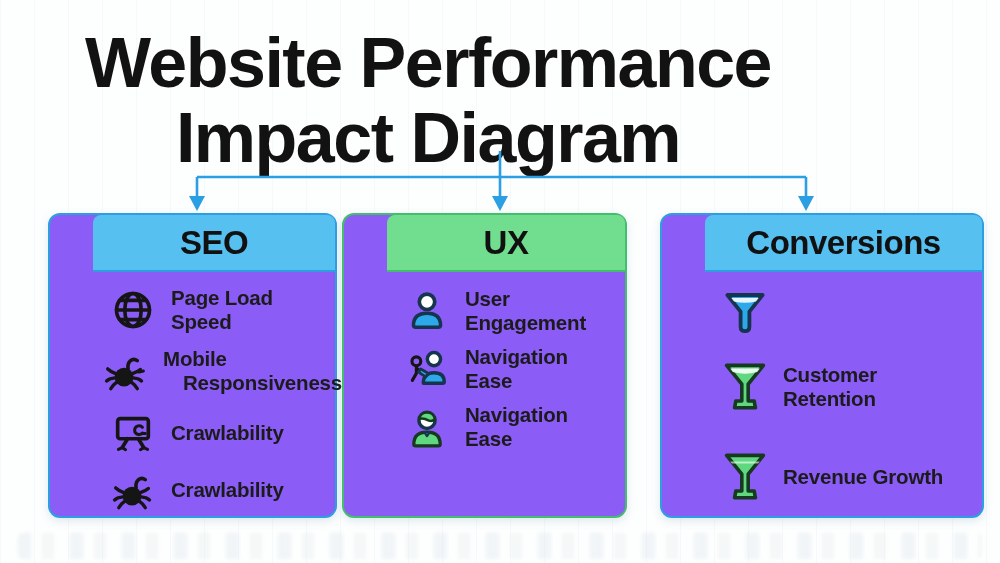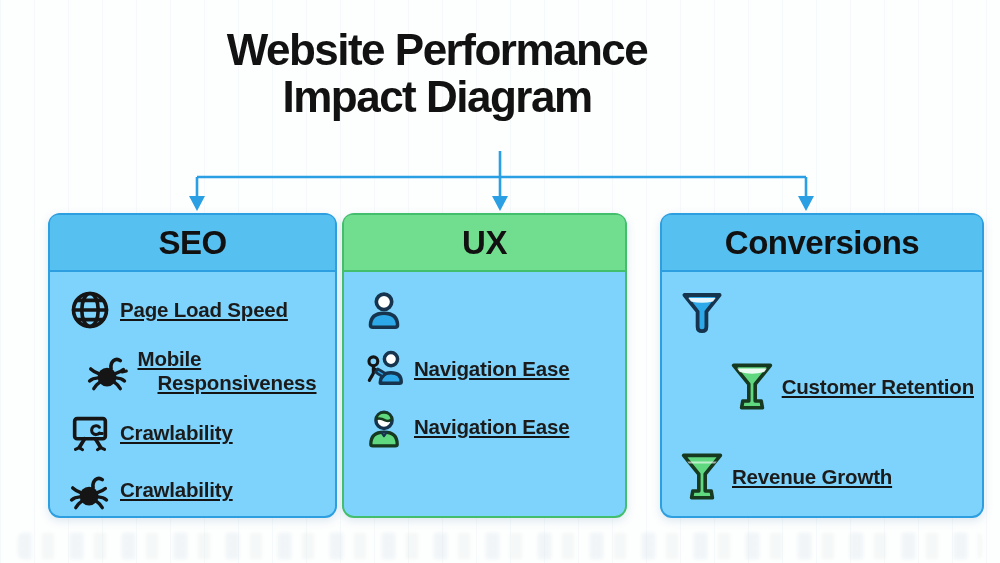--- a/index.html
+++ b/index.html
@@ -9,42 +9,43 @@
     font-family:"Liberation Sans", sans-serif;
     background-color:#fdfefe;
     background-image:linear-gradient(90deg, rgba(205,220,232,0.14) 1px, transparent 1px);
     background-size:34px 100%;
     overflow:hidden;
     color:#141414;
   }
   .title {
     position:absolute; top:26px; left:0; width:856px;
     text-align:center; font-weight:bold;
-    font-size:44px; line-height:1.07; letter-spacing:-1.5px; color:#121212;margin-left:9px;
+    font-size:70px; line-height:1.07; letter-spacing:-1.5px; color:#121212;
   }
   .connector { position:absolute; top:148px; left:0; }
   .card {
     position:absolute; top:213px; height:305px;
-    background:#7dd3fc;
+    background:#8b5cf6;
     border:2.5px solid var(--border);
     border-radius:12px;
     box-shadow:0 3px 8px rgba(110,155,190,0.22);
+    padding-left:43px;
   }
   .card.theme-blue  { --border:#2d9fe0; --fill:#56c0f0; }
   .card.theme-green { --border:#43be6d; --fill:#71de8f; }
   .card-header {
     height:57px;
     background:var(--fill);
     border-bottom:2.5px solid var(--border);
     border-radius:8px 8px 0 0;
     display:flex; align-items:center; justify-content:center;
     font-size:33px; font-weight:bold; letter-spacing:-0.5px; color:#111;
   }
   .card-body { padding:10px 8px 0 16px; }
-  .row { display:flex; align-items:center; gap:6px;text-decoration:underline; }
+  .row { display:flex; align-items:center; gap:14px; }
   .icon-box { width:48px; min-width:48px; display:flex; align-items:center; justify-content:center; }
   .row-label {
     font-size:20.5px; font-weight:bold; color:#1b1b1b; letter-spacing:-0.2px; line-height:1.15;
   }
   .wrap-indent { max-width:172px; padding-left:20px; text-indent:-20px; }
   
   .seo  .row:nth-child(1){height:56px;} .seo .row:nth-child(2){height:66px;justify-content:center;}
   .seo  .row:nth-child(3){height:58px;} .seo .row:nth-child(4){height:56px;}
   .ux   .row{height:58px;}
   .conv .row:nth-child(1){height:64px;} .conv .row:nth-child(2){height:82px;justify-content:flex-end;}
@@ -140,20 +141,21 @@
   <div class="card-header">UX</div>
   <div class="card-body ux">
 
     <div class="row">
       <span class="icon-box">
         <svg width="44" height="44" viewBox="0 0 24 24">
           <path class="fb" d="M4.6 19.6 q0.2 -6.4 7.4 -6.4 q7.2 0 7.4 6.4 q0 1.2 -1.3 1.2 H5.9 q-1.3 0 -1.3 -1.2 Z"></path>
           <circle cx="12" cy="7" r="4.2" fill="#ffffff" stroke="#16344e" stroke-width="2"></circle>
         </svg>
       </span>
+      <span class="row-label">User Engagement</span>
     </div>
 
 
     <div class="row">
       <span class="icon-box">
         <svg width="44" height="44" viewBox="0 0 24 24">
           <circle class="ln" style="stroke-width:1.7" cx="6.2" cy="7.8" r="2.4"></circle>
           <path class="ln" style="stroke-width:1.7" d="M6.2 10.4 V14.4 M6.2 14.4 L4 18.2 M6.2 11.6 L9.6 13.6"></path>
           <path class="fb" d="M10 19.8 q0 -5.8 5.8 -5.8 q5.6 0 5.6 5 q0 0.8 -1 0.8 H10.9 q-0.9 0 -0.9 -0.8 Z"></path>
           <path class="fb" style="stroke-width:1.5" d="M11.4 16.2 q-2.6 -1.2 -4 -2.5 l1.2 -1.7 q2.4 1.3 4 2.4 Z"></path>

